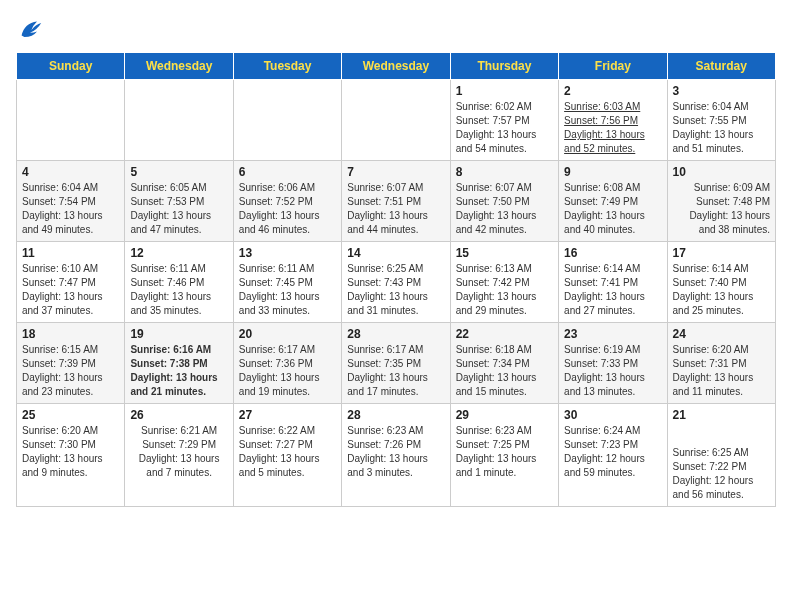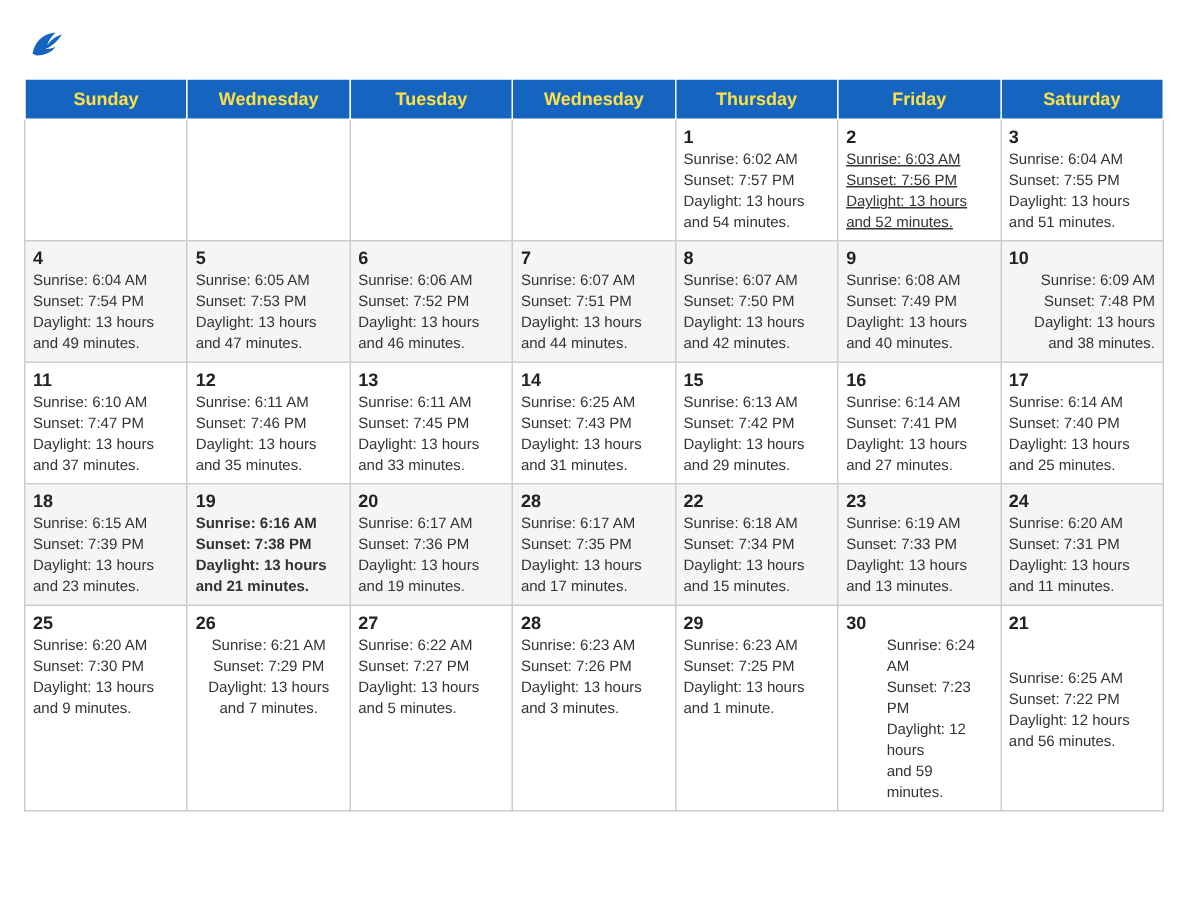--- a/index.html
+++ b/index.html
@@ -328,21 +328,21 @@
         </td>
         <td>
           <div class="day-num">29</div>
           <div class="day-info" style="white-space: pre-line;">Sunrise: 6:23 AM
 Sunset: 7:25 PM
 Daylight: 13 hours
 and 1 minute.</div>
         </td>
         <td>
           <div class="day-num">30</div>
-          <div class="day-info" style="white-space: pre-line; margin-left: 27px;">Sunrise: 6:24 AM
+          <div class="day-info" style="white-space: pre-line;">Sunrise: 6:24 AM
 Sunset: 7:23 PM
 Daylight: 12 hours
 and 59 minutes.</div>
         </td>
         <td>
           <div class="day-num">21</div>
           <div class="day-info" style="white-space: pre-line; margin-top: 24px;">Sunrise: 6:25 AM
 Sunset: 7:22 PM
 Daylight: 12 hours
 and 56 minutes.</div>

